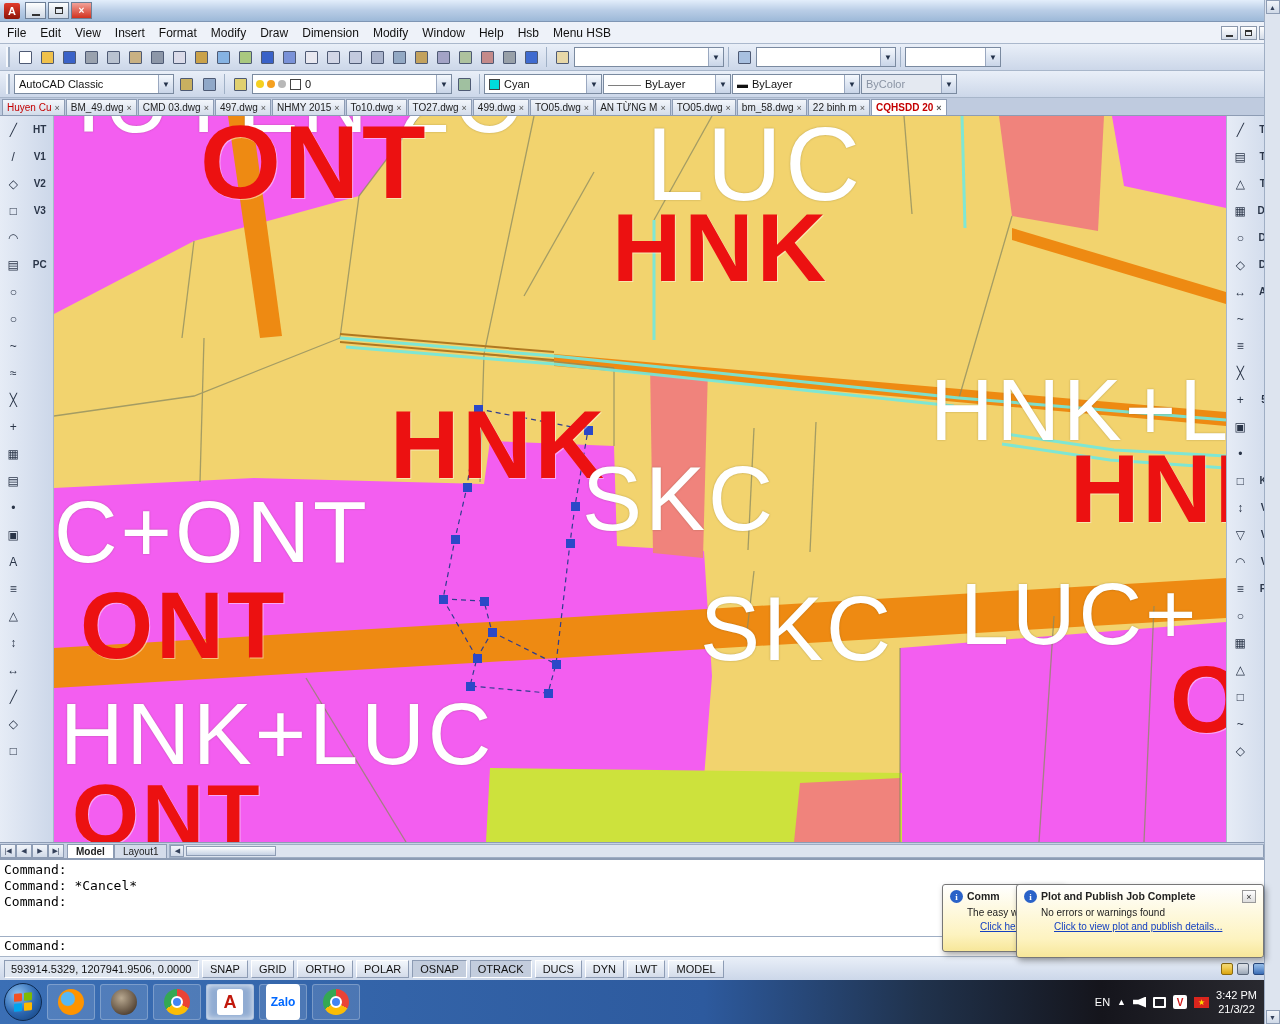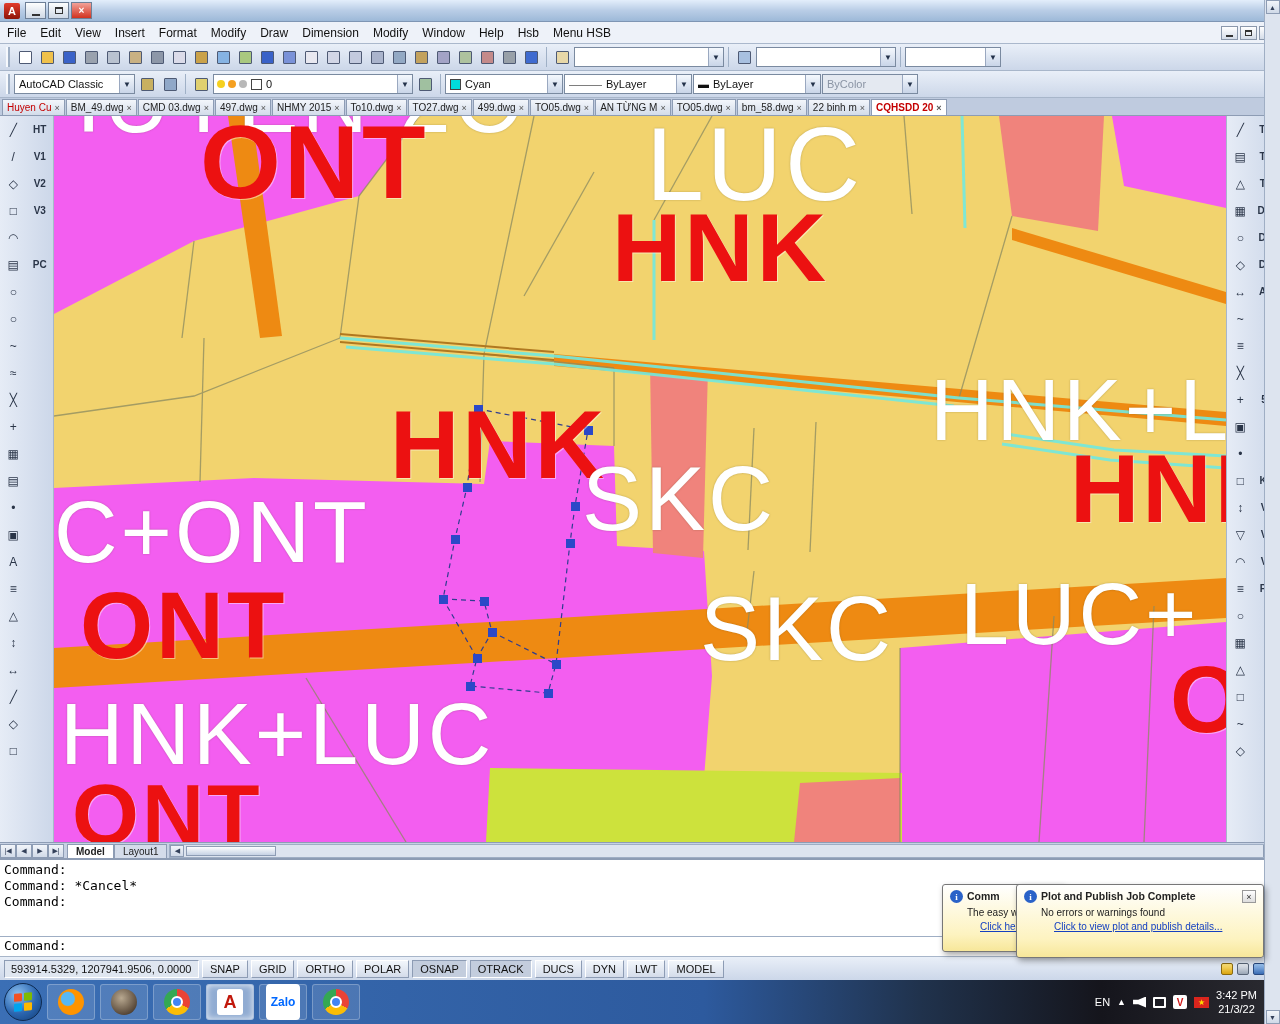--- a/index.html
+++ b/index.html
@@ -284,21 +284,21 @@
     </div>
     <div class="sep"></div>
     <div class="combo" style="width:96px">
       <span class="val"></span>
         <span class="arrow">▼</span>
     </div>
   </div>
 
   <div class="toolbar tb2">
     <div class="grip"></div>
-    <div class="combo" style="width:121px">
+    <div class="combo" style="width:160px">
       <span class="val">AutoCAD Classic</span>
         <span class="arrow">▼</span>
     </div>
     <div class="tbtn">
         <div class="ic" style="background:#c8b060"></div>
       </div>
     <div class="tbtn">
         <div class="ic" style="background:#90a8c8"></div>
       </div>
     <div class="sep"></div>

